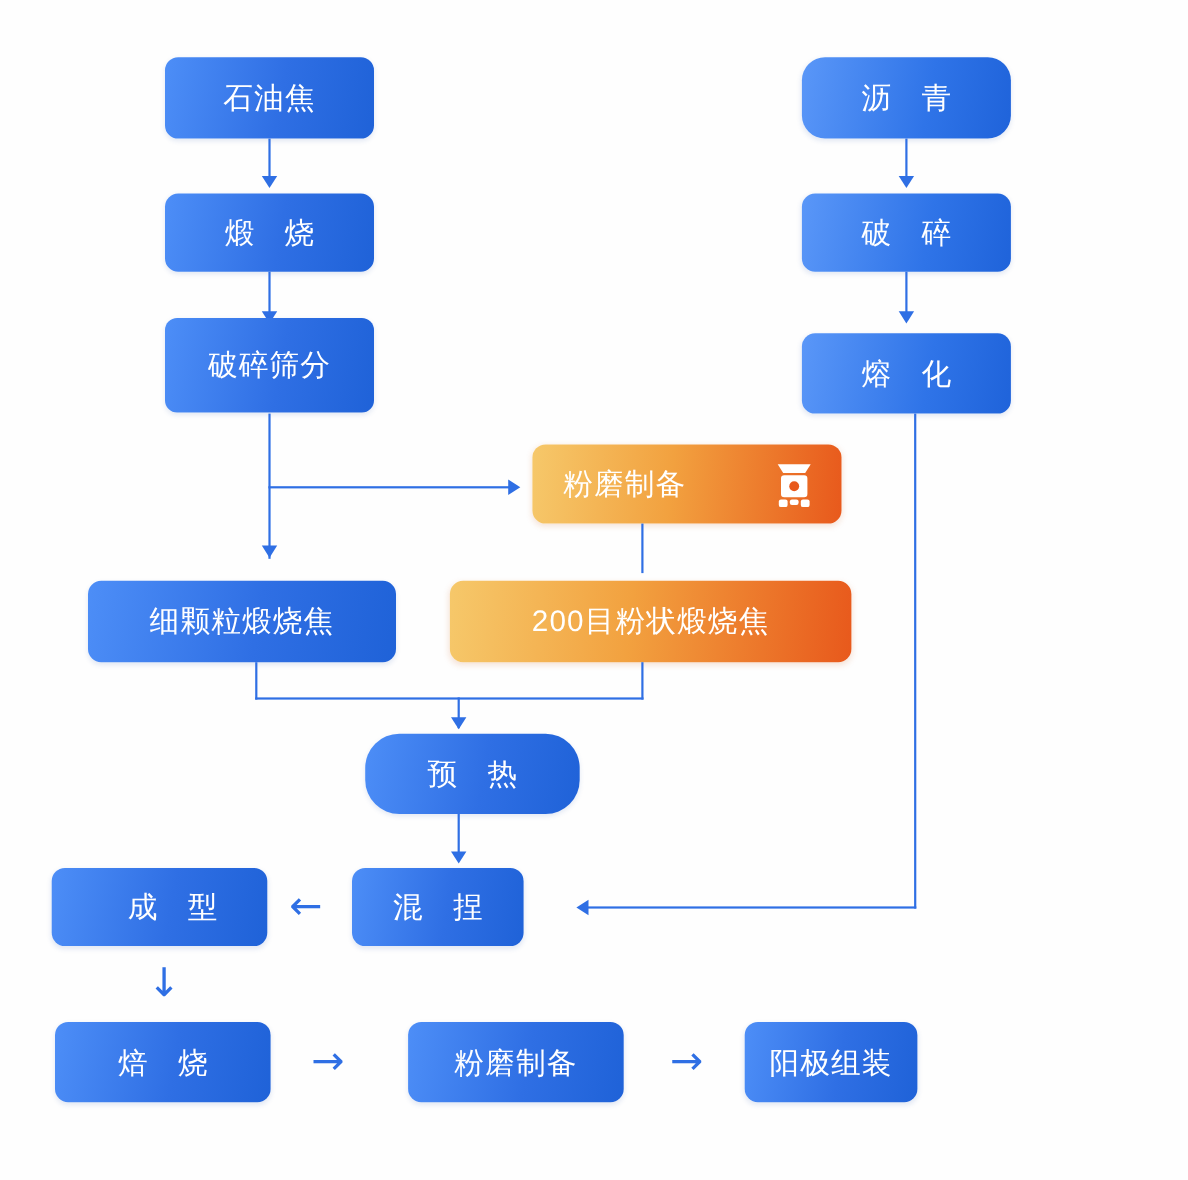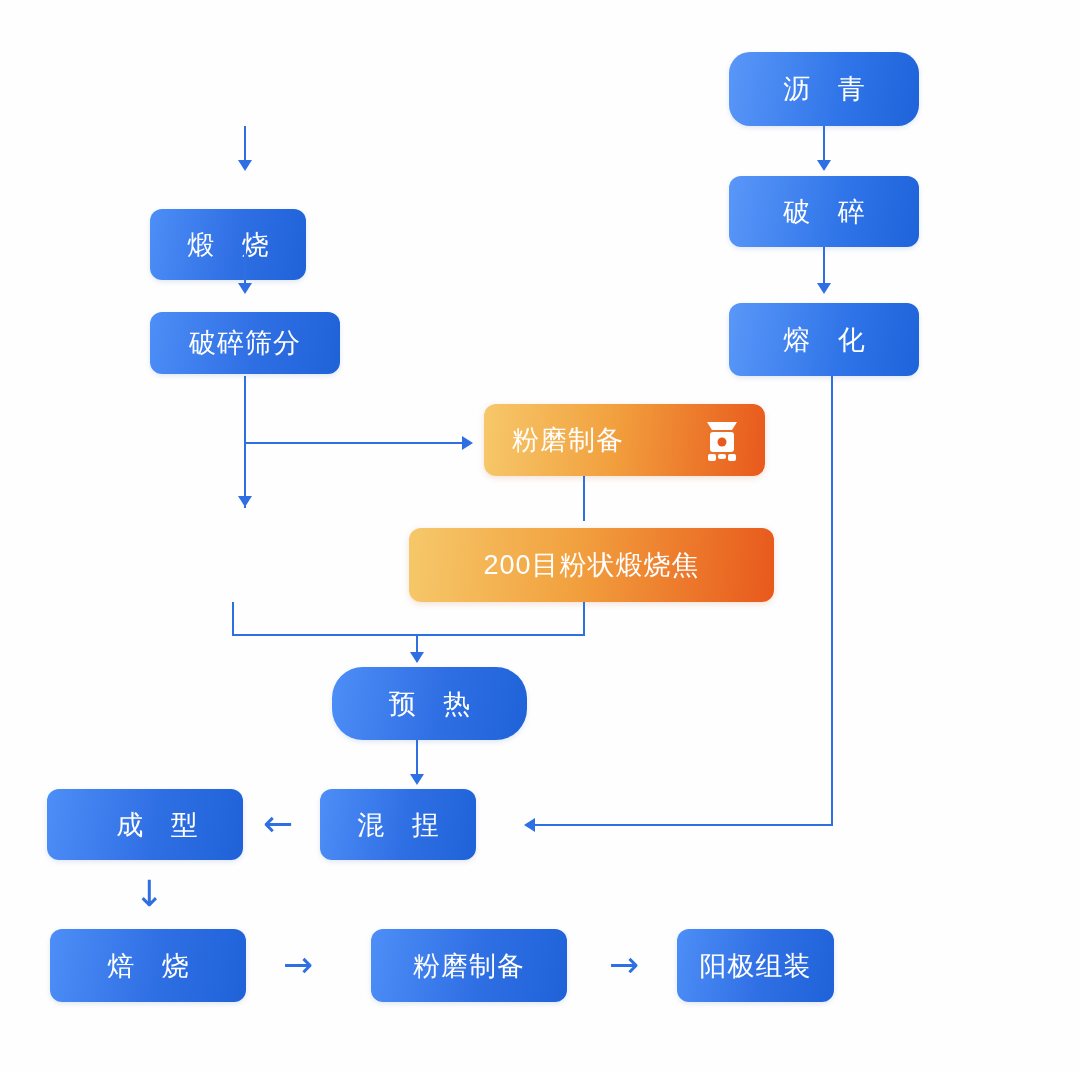--- a/index.html
+++ b/index.html
@@ -87,32 +87,35 @@
     font-size: 36px;
     line-height: 1;
     font-family: "DejaVu Sans", sans-serif;
   }
 </style>
 </head>
 <body>
 
 <div id="canvas">
 
+  <div class="node blue" style="left:150px; top:52px; width:190px; height:74px;">
+    <span>石油焦</span>
+  </div>
 
   <div class="conn v" style="left:244px; top:126px; height:40px;"></div>
   <div class="arrow arrow-down" style="left:238px; top:160px;"></div>
 
-  <div class="node blue" style="left:150px; top:176px; width:156px; height:71px;margin-top:33px;">
+  <div class="node blue" style="left:150px; top:176px; width:190px; height:71px;">
     <span class="wide-space">煅 烧</span>
   </div>
 
   <div class="conn v" style="left:244px; top:247px; height:43px;"></div>
   <div class="arrow arrow-down" style="left:238px; top:283px;"></div>
 
-  <div class="node blue" style="left:150px; top:312px; width:190px; height:62px;">
+  <div class="node blue" style="left:150px; top:289px; width:190px; height:86px;border-radius:11px;">
     <span>破碎筛分</span>
   </div>
 
   <div class="conn v" style="left:244px; top:376px; height:132px;"></div>
   <div class="arrow arrow-down" style="left:238px; top:496px;"></div>
 
   <div class="conn h" style="left:244px; top:442px; width:222px;"></div>
   <div class="arrow arrow-right" style="left:462px; top:436px;"></div>
 
   <div class="node blue-alt" style="left:729px; top:52px; width:190px; height:74px;border-radius:21px;">
@@ -146,20 +149,23 @@
         <circle cx="21" cy="25" r="4.5" fill="#e8591c"></circle>
         <rect x="7" y="37" width="8" height="7" rx="2" fill="#ffffff"></rect>
         <rect x="27" y="37" width="8" height="7" rx="2" fill="#ffffff"></rect>
         <rect x="17" y="37" width="8" height="5" rx="2" fill="#ffffff"></rect>
       </svg>
     </span>
   </div>
 
   <div class="conn v" style="left:583px; top:476px; height:45px;"></div>
 
+  <div class="node blue" style="left:80px; top:528px; width:280px; height:74px;">
+    <span>细颗粒煅烧焦</span>
+  </div>
 
   <div class="node orange" style="left:409px; top:528px; width:365px; height:74px;">
     <span>200目粉状煅烧焦</span>
   </div>
 
   <div class="conn v" style="left:232px; top:602px; height:34px;"></div>
   <div class="conn v" style="left:583px; top:602px; height:34px;"></div>
   <div class="conn h" style="left:232px; top:634px; width:353px;"></div>
   <div class="conn v" style="left:416px; top:634px; height:28px;"></div>
   <div class="arrow arrow-down" style="left:410px; top:652px;"></div>

